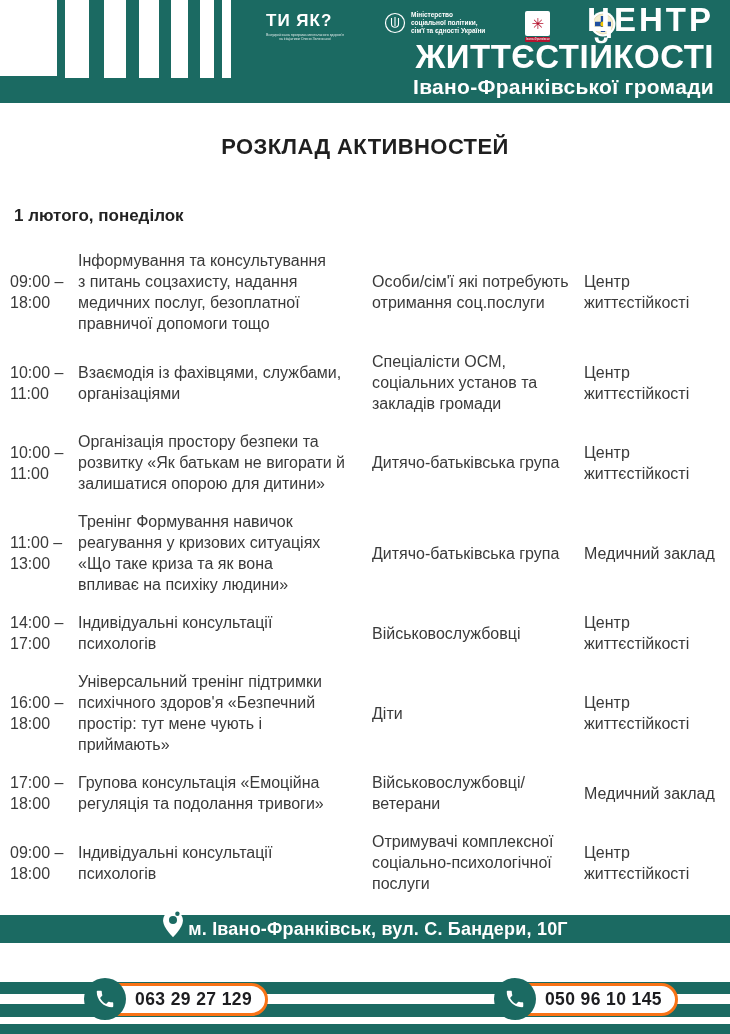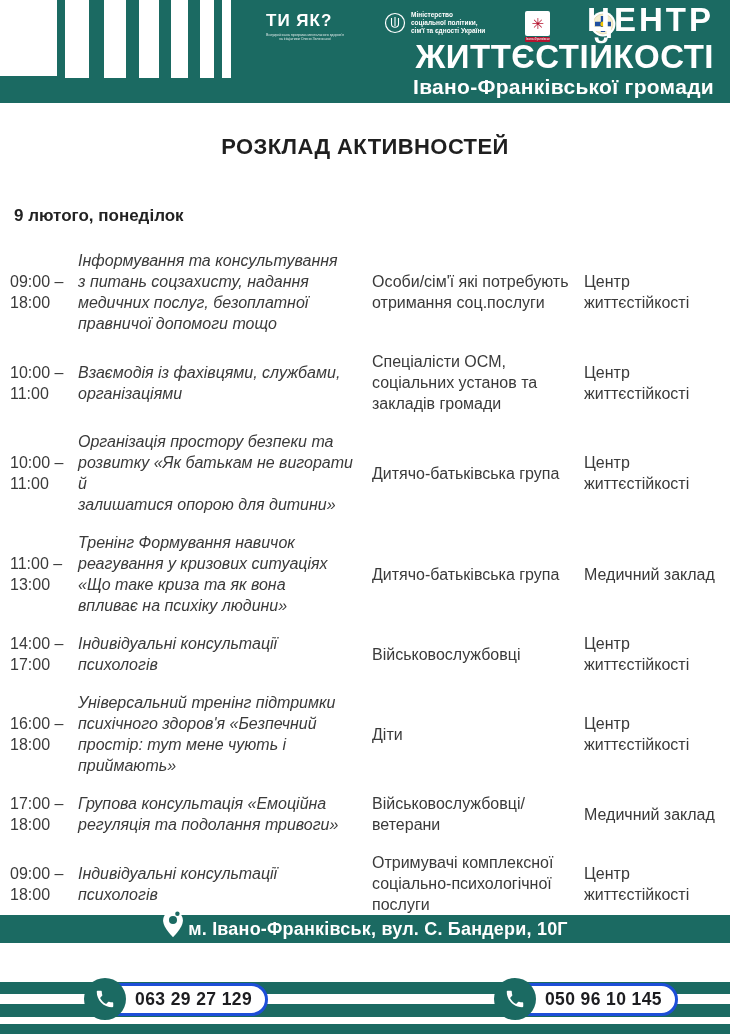--- a/index.html
+++ b/index.html
@@ -35,38 +35,38 @@
   .brand-l3 { font-size:21px; line-height:24px; letter-spacing:.3px; }
 
   
   .main { position:absolute; top:103px; left:0; width:730px; }
   .page-title { margin-top:31px; text-align:center; font-size:22px; font-weight:bold; color:#1f1f1f; letter-spacing:.4px; }
   .date-heading { margin:46px 0 0 14px; font-size:17px; font-weight:bold; color:#222; }
   .schedule { margin-top:24px; padding:0 12px 0 10px; }
   .row { display:grid; grid-template-columns:68px 294px 212px 1fr; align-items:center; margin-bottom:17px; }
   .row .cell { font-size:16px; line-height:21px; color:#3a3a3a; }
   .cell.time { align-self:center; }
-  .cell.activity { padding-right:8px;font-style:italic; }
+  .cell.activity { padding-right:8px; }
   .cell.audience { padding-right:10px; }
 
   
   .addr-band { position:absolute; top:915px; left:0; width:730px; height:28px; background:#1b6a62;
                display:flex; align-items:center; justify-content:center; }
   .addr-text { color:#fff; font-size:18px; font-weight:bold; letter-spacing:.2px; }
   .pin { position:relative; top:-5px; margin-right:4px; }
   .stripe { position:absolute; left:0; width:730px; background:#1b6a62; }
   .stripe-a { top:982px; height:12px; }
   .stripe-b { top:1004px; height:13px; }
   .stripe-c { top:1024px; height:10px; }
   .phones { position:absolute; top:977px; left:0; width:730px; height:44px;
             display:flex; align-items:center; justify-content:space-between; padding:0 52px 0 84px; }
   .pill { display:flex; align-items:center; }
   .pill-circle { width:42px; height:42px; border-radius:50%; background:#1b6a62; display:flex;
                  align-items:center; justify-content:center; position:relative; z-index:2; flex:0 0 42px; }
-  .pill-capsule { margin-left:-22px; height:33px; background:#fff; border:3px solid #1d4ed8; border-radius:17px;
+  .pill-capsule { margin-left:-22px; height:33px; background:#fff; border:3px solid #f97316; border-radius:17px;
                   display:flex; align-items:center; padding:0 13px 0 28px; position:relative; z-index:1; }
   .pill-number { font-size:17.5px; font-weight:bold; color:#1d1d20; letter-spacing:.4px; white-space:nowrap; }
 </style>
 </head>
 <body>
 
 <div class="header">
   <div class="bars">
     <span class="bar-big"></span>
     <span class="bar-1"></span>
@@ -106,21 +106,21 @@
 
   <div class="brand">
     <div class="brand-l1">ЦЕНТР</div>
     <div class="brand-l2">ЖИТТЄСТІЙКОСТІ</div>
     <div class="brand-l3">Івано-Франківської громади</div>
   </div>
 </div>
 
 <div class="main">
   <div class="page-title">РОЗКЛАД АКТИВНОСТЕЙ</div>
-  <div class="date-heading">9 лютого, понеділок</div>
+  <div class="date-heading">1 лютого, понеділок</div>
 
   <div class="schedule">
     <div class="row">
       <div class="cell time pre">09:00 –
 18:00</div>
       <div class="cell activity pre">Інформування та консультування
 з питань соцзахисту, надання
 медичних послуг, безоплатної
 правничої допомоги тощо</div>
       <div class="cell audience pre">Особи/сім'ї які потребують

